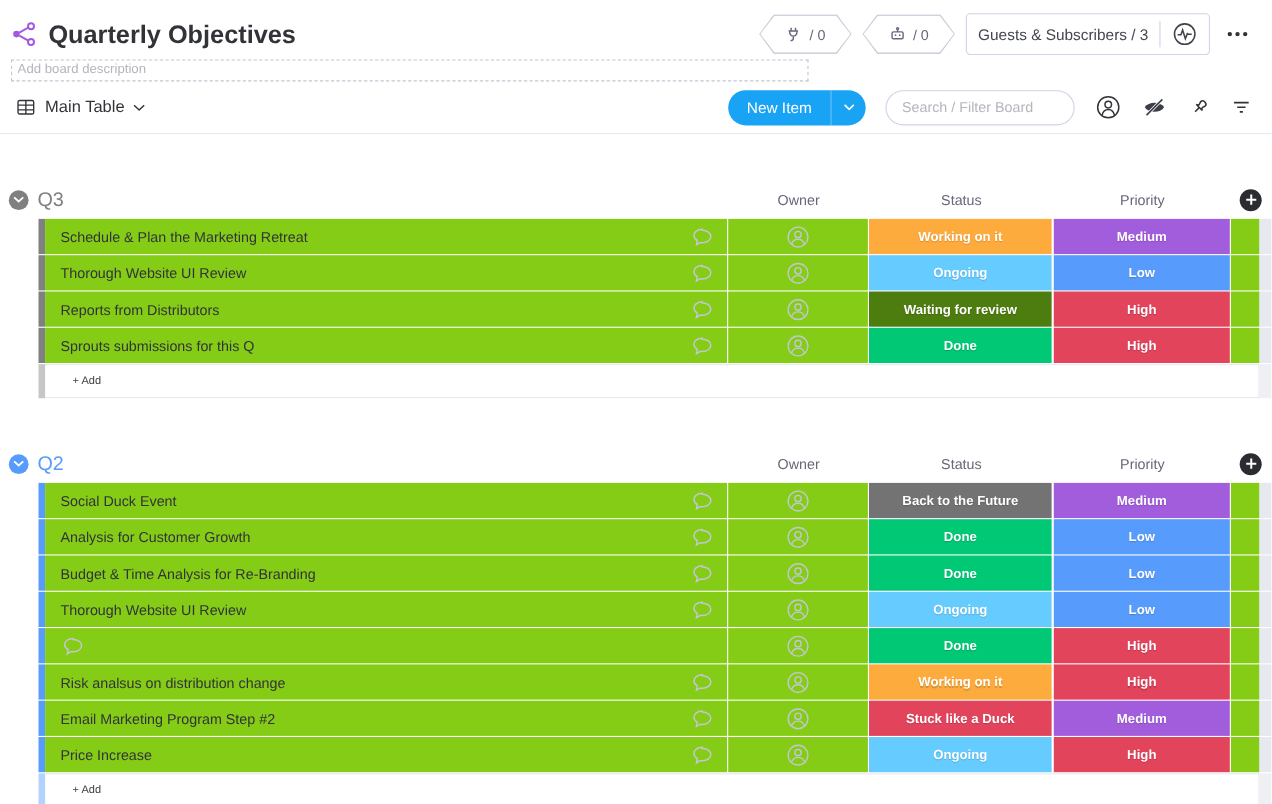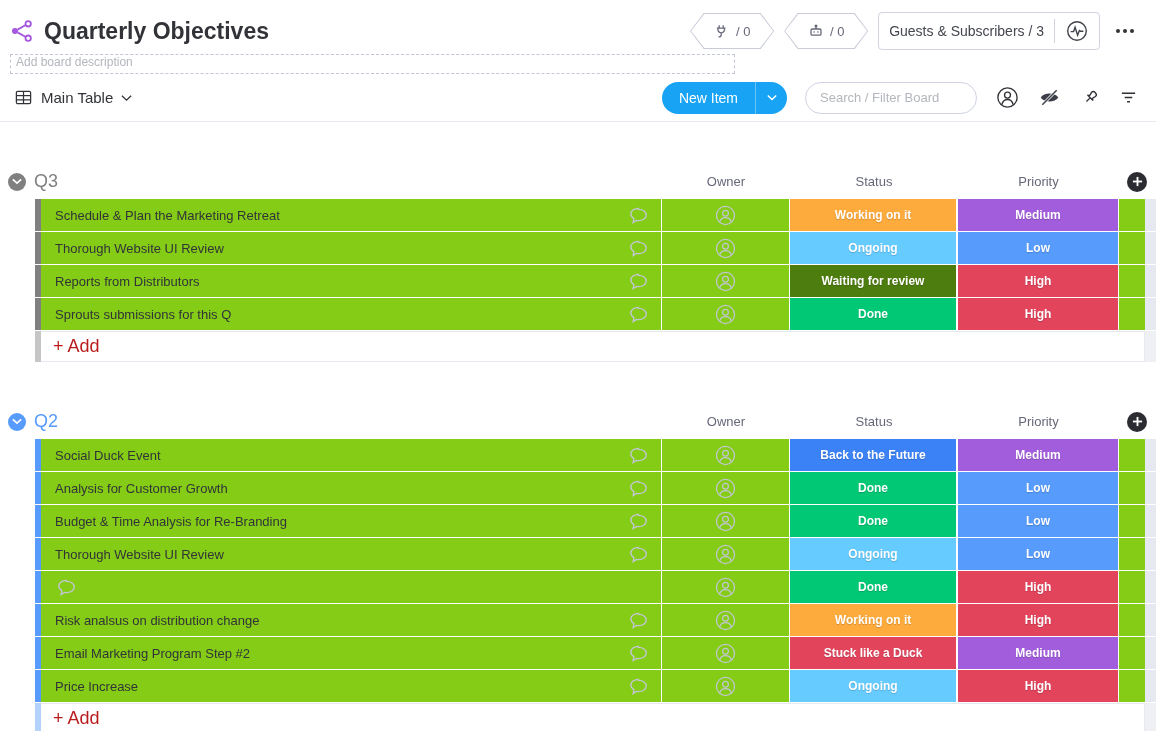--- a/index.html
+++ b/index.html
@@ -77,22 +77,22 @@
   .cell-status, .cell-priority { justify-content:center; cursor:pointer; }
   .cell-status { width:166px; margin-right:2px; }
   .cell-priority { width:160px; margin-right:1px; }
   .cell-label { color:#fff; font-size:12px; font-weight:700; text-shadow:0 1px 1px rgba(0,0,0,0.18); }
   .cell-blank { width:26px; }
   .edge-strip { width:11px; background:#e6e9ef; }
 
   .add-row { display:flex; height:31px; margin-left:35px; }
   .add-colorbar { width:6px; flex:0 0 6px; opacity:0.45; }
   .add-cell { flex:1; background:#fff; border:1px solid #e6e9ef; border-left:none;
-              display:flex; align-items:center; padding-left:12px; font-size:18px;
-              color:#b91c1c; cursor:pointer; }
+              display:flex; align-items:center; padding-left:25px; font-size:10px;
+              color:#404040; cursor:pointer; }
   .add-edge { width:11px; background:#eef0f4; }
 
   svg { display:block; }
 </style>
 </head>
 <body>
 
 <div class="board-header">
   <div class="title-row">
     <span class="icon-btn">
@@ -410,21 +410,21 @@
     </div>
     <div class="cell cell-owner">
       <span>
         <svg viewBox="0 0 24 24" width="23" height="23" fill="none" stroke="#c3c6d4" stroke-width="1.3">
           <circle cx="12" cy="12" r="9.4"></circle>
           <circle cx="12" cy="9.6" r="3"></circle>
           <path d="M5.9 18.9c.8-3.4 3.4-4.8 6.1-4.8s5.3 1.4 6.1 4.8"></path>
         </svg>
       </span>
     </div>
-    <div class="cell cell-status" style="background: #3b82f6;">
+    <div class="cell cell-status" style="background: #737373;">
       <span class="cell-label">Back to the Future</span>
     </div>
     <div class="cell cell-priority" style="background: rgb(162, 93, 220);">
       <span class="cell-label">Medium</span>
     </div>
     <div class="cell cell-blank"></div>
     <div class="edge-strip"></div>
   </div>
 
   <div class="row">

